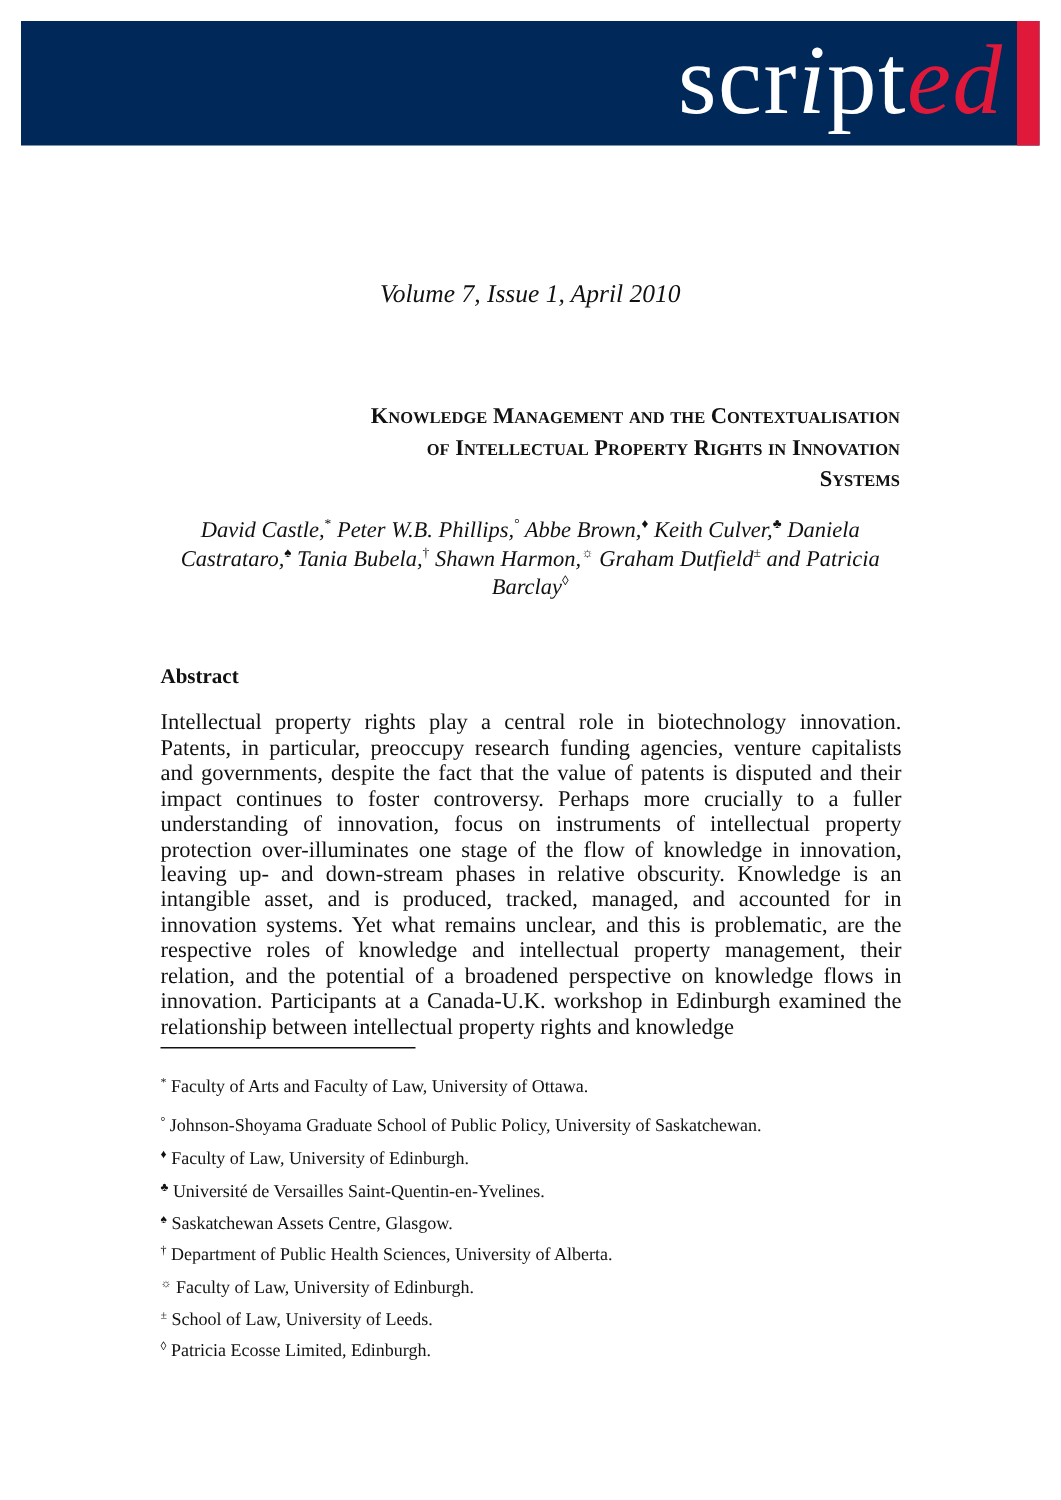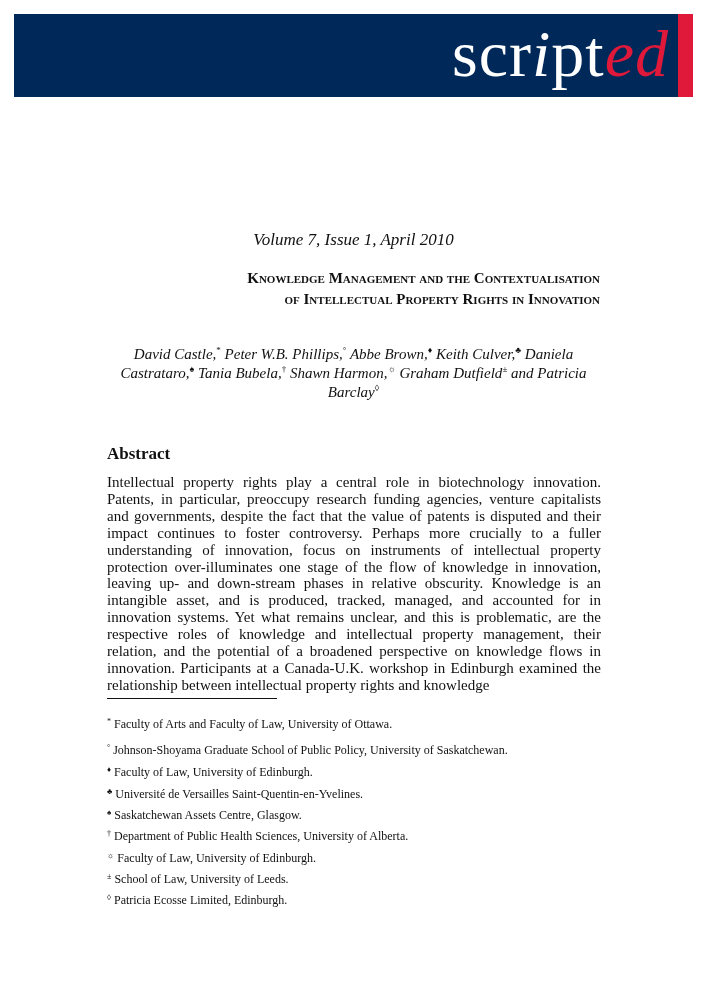--- a/index.html
+++ b/index.html
@@ -4,46 +4,47 @@
   <style>
     html, body { margin: 0; padding: 0; background: #ffffff; }
     body { width: 707px; height: 1000px; position: relative; overflow: hidden;
            font-family: "Liberation Serif", "DejaVu Serif", serif; color: #111; }
     .banner { position: absolute; left: 14px; top: 14px; width: 679px; height: 83px; background: #002859; }
     .banner .redbar { position: absolute; right: 0; top: 0; width: 15px; height: 83px; background: #e0193a; }
     .logo { position: absolute; right: 24px; top: 2px; font-family: "Liberation Serif", "DejaVu Serif", serif;
             font-size: 66px; line-height: 76px; color: #ffffff; letter-spacing: 1px; white-space: nowrap; }
     .logo .it { font-style: italic; }
     .logo .ed { font-style: italic; color: #e0193a; }
-    .issue { position: absolute; left: 0; width: 707px; top: 186px; text-align: center; font-style: italic; font-size: 17px; margin-top: 44px; }
+    .issue { position: absolute; left: 0; width: 707px; top: 186px; text-align: center; font-style: italic; font-size: 17px; }
     .title { position: absolute; left: 107px; width: 493px; top: 268px; text-align: right; font-weight: bold;
              font-size: 15px; line-height: 21px; font-variant: small-caps; }
     .authors { position: absolute; left: 107px; width: 493px; top: 345px; text-align: center; font-style: italic;
                font-size: 15px; line-height: 19px; }
     .authors sup { font-size: 9px; font-style: normal; vertical-align: 6px; line-height: 0; }
-    .abs-h { position: absolute; left: 107px; top: 444px; font-weight: bold; font-size: 17px; }
+    .abs-h { position: absolute; left: 107px; top: 444px; font-weight: bold; font-size: 14px; }
     .abs-body { position: absolute; left: 107px; width: 494px; top: 474px; font-size: 15px; line-height: 16.9px;
                 text-align: justify; }
     .rule { position: absolute; left: 107px; top: 698px; width: 170px; height: 0; border-top: 1px solid #111; }
     .fn { position: absolute; left: 107px; font-size: 12px; line-height: 14px; white-space: nowrap; }
     .fn sup { font-size: 8px; vertical-align: 4px; line-height: 0; margin-right: 3px; }
   </style>
 </head>
 <body>
 
 <div class="banner">
   <div class="logo"><span>scr</span><span class="it">i</span><span>pt</span><span class="ed">ed</span></div>
   <div class="redbar"></div>
 </div>
 
 <div class="issue">Volume 7, Issue 1, April 2010</div>
 
 <div class="title">
   <div>Knowledge Management and the Contextualisation</div>
   <div>of Intellectual Property Rights in Innovation</div>
+  <div>Systems</div>
 </div>
 
 <div class="authors">
   <span><span>David Castle,</span><sup>*</sup></span>
   <span><span>Peter W.B. Phillips,</span><sup>°</sup></span>
   <span><span>Abbe Brown,</span><sup>♦</sup></span>
   <span><span>Keith Culver,</span><sup>♣</sup></span>
   <span><span>Daniela Castrataro,</span><sup>♠</sup></span>
   <span><span>Tania Bubela,</span><sup>†</sup></span>
   <span><span>Shawn Harmon,</span><sup>☼</sup></span>

